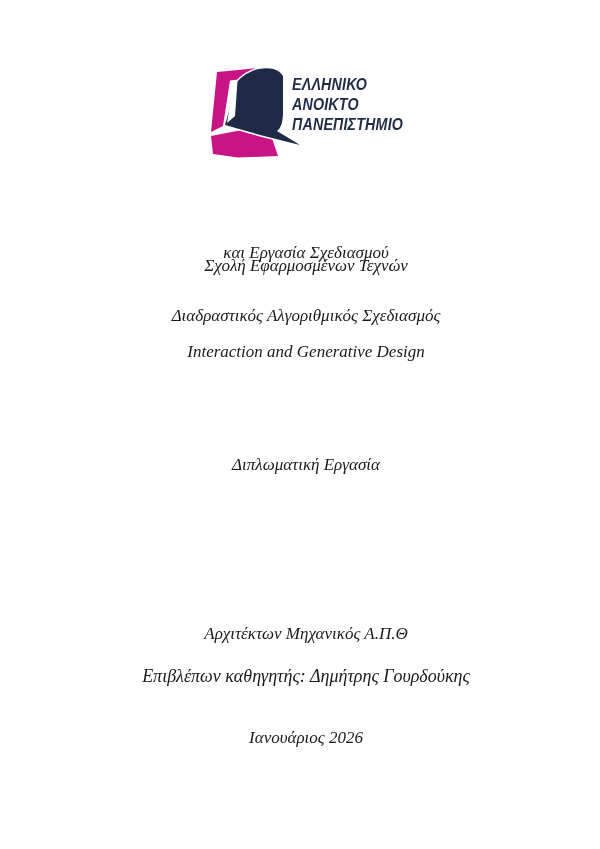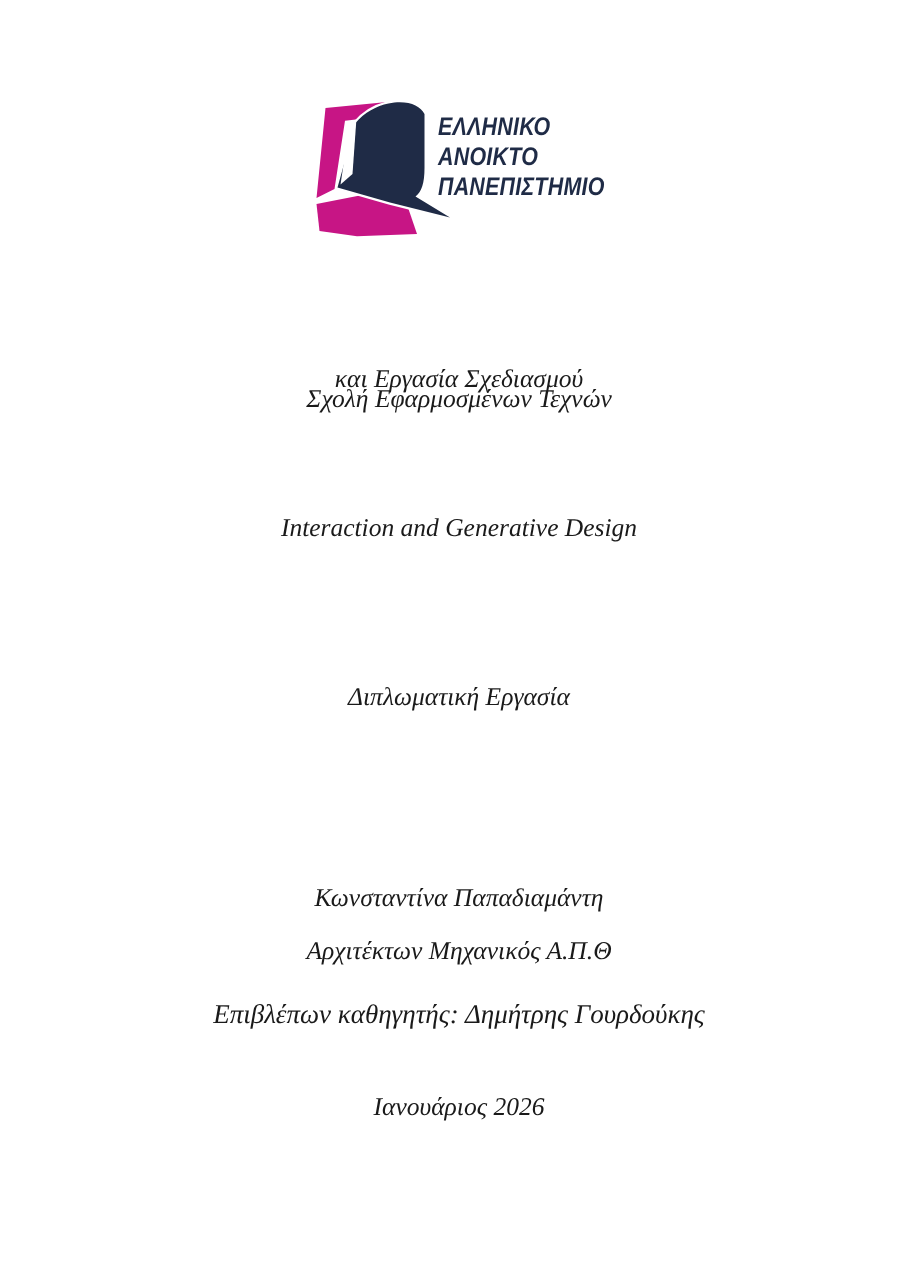--- a/index.html
+++ b/index.html
@@ -60,23 +60,23 @@
     <div class="logo-text">
       <div>ΕΛΛΗΝΙΚΟ</div>
       <div>ΑΝΟΙΚΤΟ</div>
       <div>ΠΑΝΕΠΙΣΤΗΜΙΟ</div>
     </div>
   </div>
 
   <div class="tline t-school1">Σχολή Εφαρμοσμένων Τεχνών</div>
   <div class="tline t-school2">και Εργασία Σχεδιασμού</div>
 
+  <div class="tline t-prog1">Διαδραστικός Αλγοριθμικός Σχεδιασμός</div>
   <div class="tline t-thesis">Διπλωματική Εργασία</div>
 
   <div class="tline t-prog2">Interaction and Generative Design</div>
 
-  <div class="tline t-author">Κωνσταντίνα Παπαδιαμάντη</div>
   <div class="tline t-cred">Αρχιτέκτων Μηχανικός Α.Π.Θ</div>
   <div class="tline t-superv">Επιβλέπων καθηγητής: Δημήτρης Γουρδούκης</div>
 
   <div class="tline t-date">Ιανουάριος 2026</div>
 
 </div>
 
 </body></html>

